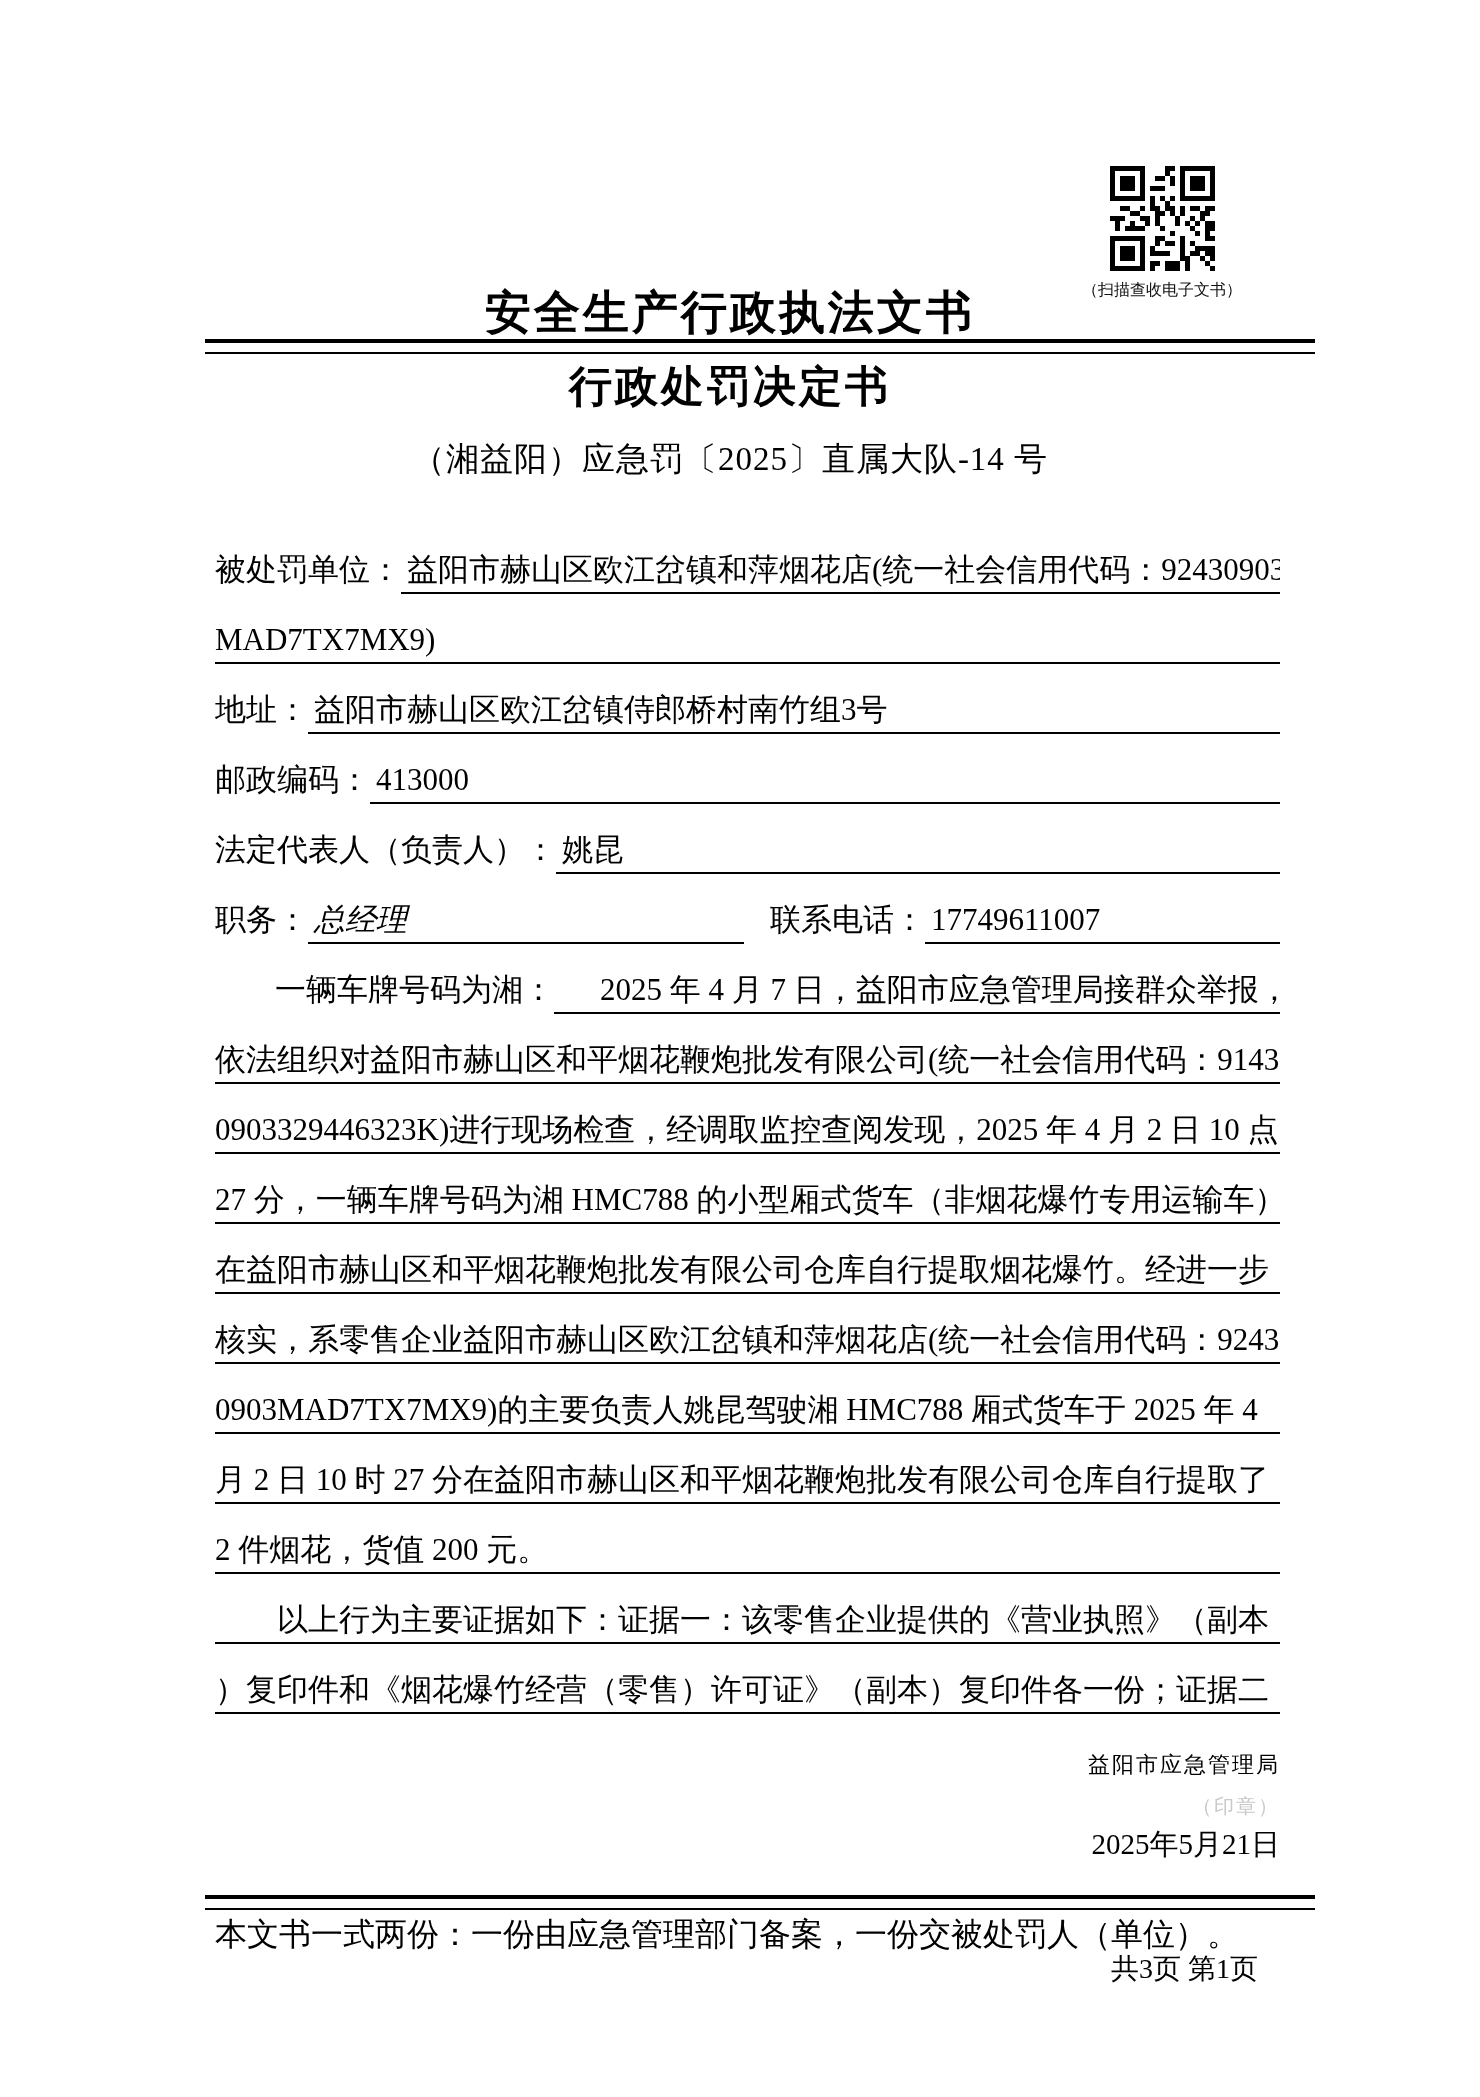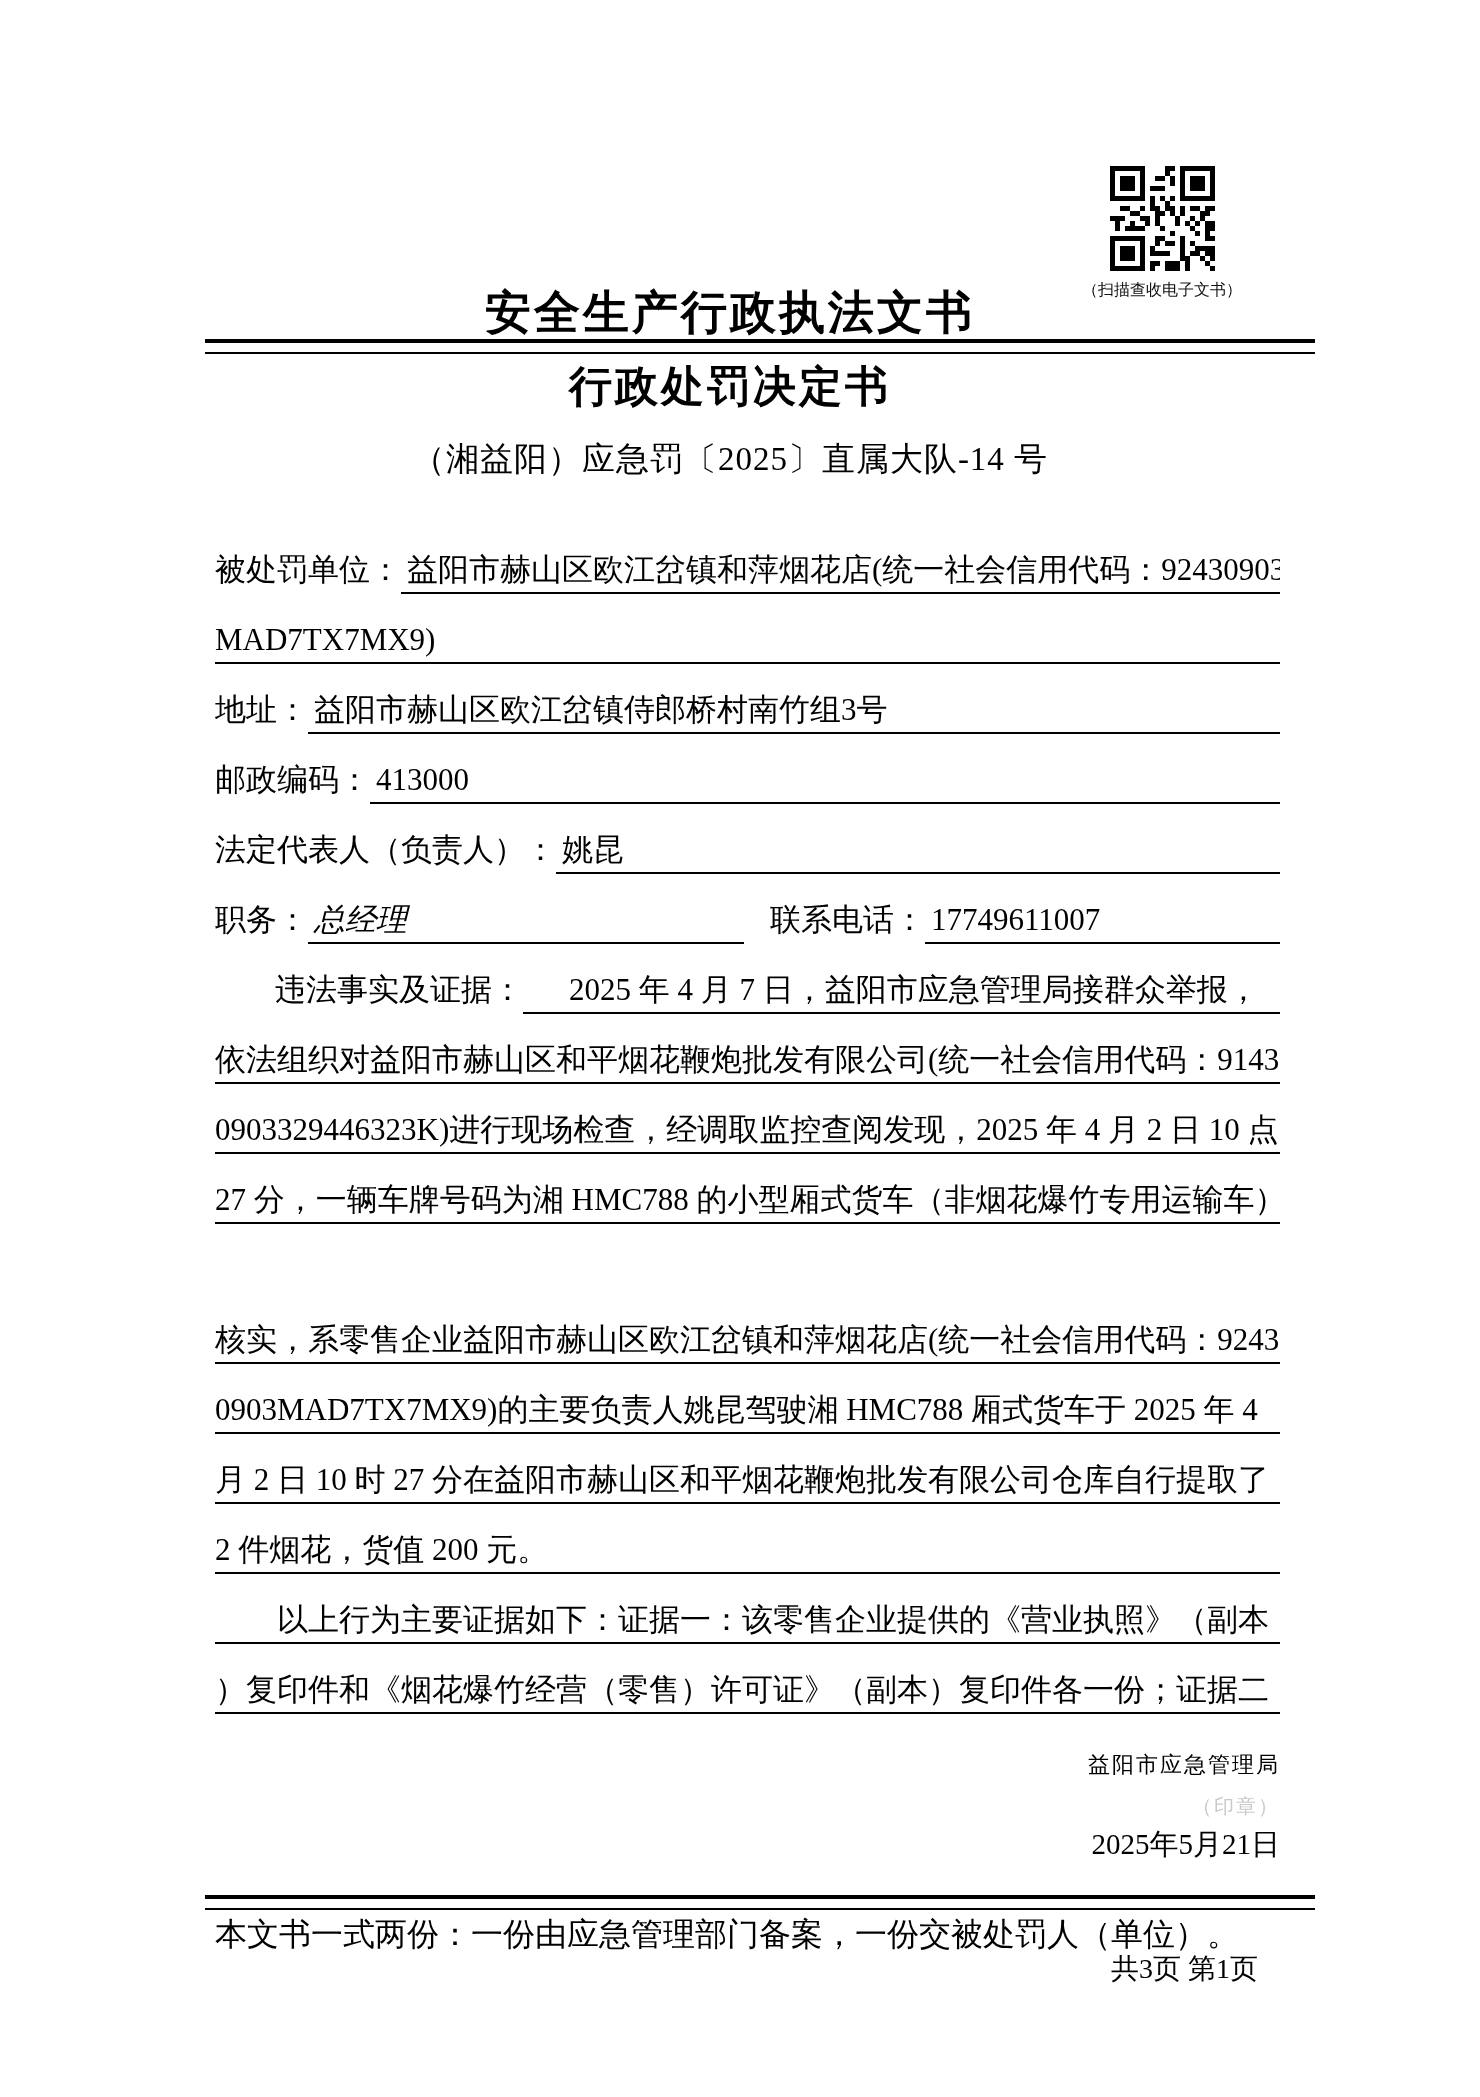--- a/index.html
+++ b/index.html
@@ -302,26 +302,27 @@
 
   <div class="frow" style="top:902px">
     <span class="lbl">职务：</span>
     <span class="val fixed" style="width:430px">总经理</span>
     <span class="gap"></span>
     <span class="lbl">联系电话：</span>
     <span class="val">17749611007</span>
   </div>
 
   <div class="frow" style="top:972px">
-    <span class="lbl indent2">违法事实及证据：</span>
+    <span class="lbl indent2">一辆车牌号码为湘：</span>
     <span class="val val-pad">2025 年 4 月 7 日，益阳市应急管理局接群众举报，</span>
   </div>
   <div class="bline" style="top:1042px">依法组织对益阳市赫山区和平烟花鞭炮批发有限公司(统一社会信用代码：9143</div>
   <div class="bline" style="top:1112px">0903329446323K)进行现场检查，经调取监控查阅发现，2025 年 4 月 2 日 10 点</div>
   <div class="bline" style="top:1182px">27 分，一辆车牌号码为湘 HMC788 的小型厢式货车（非烟花爆竹专用运输车）</div>
+  <div class="bline" style="top:1252px">在益阳市赫山区和平烟花鞭炮批发有限公司仓库自行提取烟花爆竹。经进一步</div>
   <div class="bline" style="top:1322px">核实，系零售企业益阳市赫山区欧江岔镇和萍烟花店(统一社会信用代码：9243</div>
   <div class="bline" style="top:1392px">0903MAD7TX7MX9)的主要负责人姚昆驾驶湘 HMC788 厢式货车于 2025 年 4</div>
   <div class="bline" style="top:1462px">月 2 日 10 时 27 分在益阳市赫山区和平烟花鞭炮批发有限公司仓库自行提取了</div>
   <div class="bline" style="top:1532px">2 件烟花，货值 200 元。</div>
 
   <div class="bline indent" style="top:1602px">以上行为主要证据如下：证据一：该零售企业提供的《营业执照》（副本</div>
   <div class="bline" style="top:1672px">）复印件和《烟花爆竹经营（零售）许可证》（副本）复印件各一份；证据二</div>
 
   <div class="sig">
     <div class="sig-agency">益阳市应急管理局</div>

